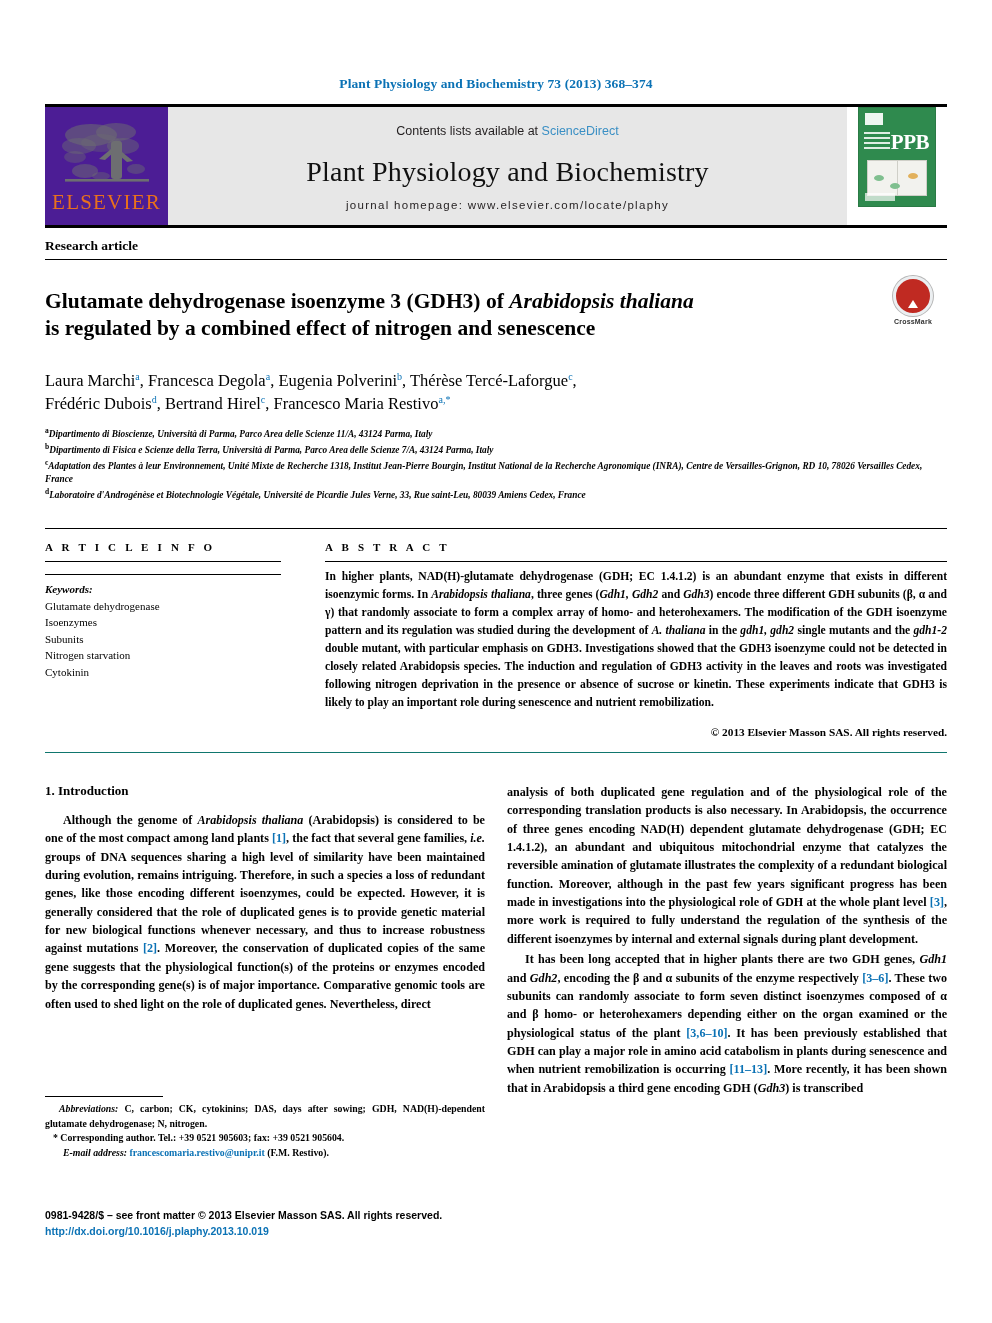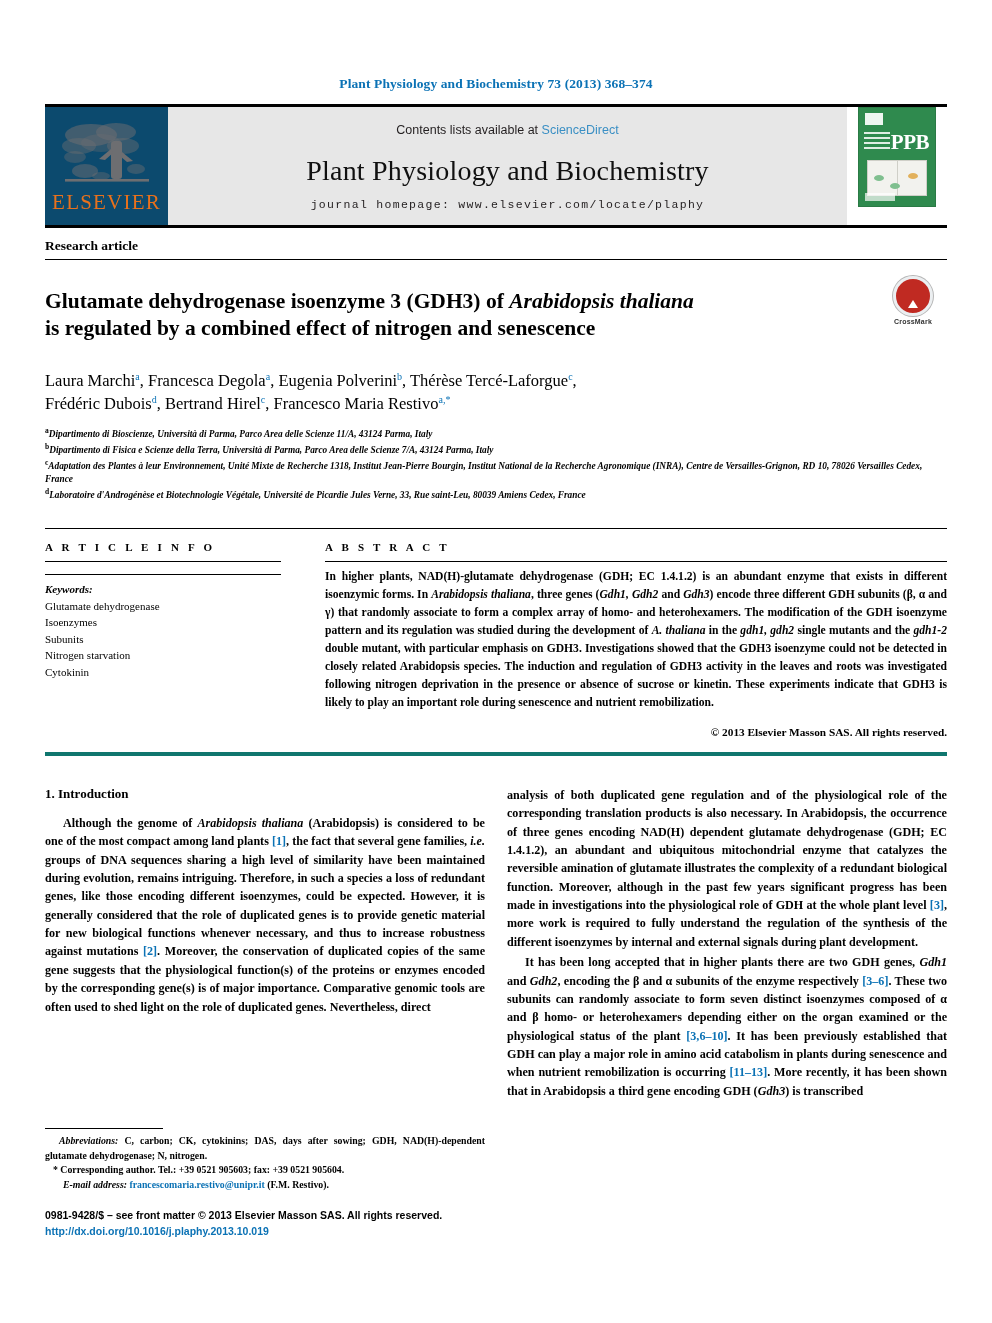--- a/index.html
+++ b/index.html
@@ -30,21 +30,21 @@
     border-top:3px solid #000;
     border-bottom:3px solid #000;
     height:124px;
     display:flex;
     align-items:stretch;
     box-sizing:border-box;
   }
   .mast-logo{
     width:123px;flex:0 0 123px;
     display:flex;flex-direction:column;align-items:center;justify-content:center;
-    background:#0c4a6e;
+    background:#4c1d95;
   }
   .tree-svg{display:block;}
   .elsevier-word{
     color:#E9711C;
     font-family:"Liberation Serif", serif;
     font-size:21px;
     letter-spacing:1.2px;
     line-height:1;
     margin-top:1px;
   }
@@ -60,21 +60,21 @@
   }
   .contents-line .sd{color:#3a8fc4;}
   .journal-name{
     font-family:"Liberation Serif", serif;
     font-size:28px;
     margin-top:18px;
     color:#111;
     letter-spacing:.2px;
   }
   .homepage{
-    font-family:Liberation Mono, monospace;
+    font-family:Liberation Sans, sans-serif;
     font-size:11.5px;
     letter-spacing:1.3px;
     margin-top:11px;
     color:#231f20;
   }
   .mast-cover{
     width:100px;flex:0 0 100px;
     display:flex;align-items:flex-start;justify-content:center;
   }
   .cover-thumb{
@@ -147,21 +147,21 @@
   .affils{margin-top:10px;}
   .affils div{
     font-family:"Liberation Serif", serif;
     font-style:italic;font-size:9.3px;line-height:1.45;font-weight:bold;
   }
   .affils sup{font-style:normal;font-size:7.5px;vertical-align:super;font-weight:bold;}
 
   
   .infoblock{
     margin:26px 45px 0 45px;
-    border-top:1px solid #000;border-bottom:4px solid #0f766e;
+    border-top:1px solid #000;border-bottom:1px solid #0f766e;
     display:flex;padding:12px 0 14px 0;
   }
   .col-info{flex:0 0 258px;padding-right:22px;box-sizing:border-box;}
   .col-abs{flex:1 1 auto;padding-left:22px;box-sizing:border-box;}
   .sechead{
     font-family:"Liberation Serif", serif;font-weight:bold;font-size:11px;
     letter-spacing:3.2px;margin-bottom:8px;
   }
   .rule{border-top:1px solid #000;margin:0 0 6px 0;}
   .rule.inner{margin-top:12px;}
@@ -192,21 +192,21 @@
   .bp{
     font-family:"Liberation Serif", serif;font-size:12.1px;line-height:1.52;
     text-align:justify;margin:0 0 0 0;text-indent:18px;font-weight:bold;
   }
   .bp + .bp{margin-top:2px;}
   .bp i{font-style:italic;}
   a.ref,.ref{color:#0b72b5;text-decoration:none;}
 
   
   .footnotes{
-    position:absolute;left:45px;top:1128px;width:440px;
+    position:absolute;left:45px;top:1096px;width:440px;
   }
   .fn-rule{border-top:1px solid #000;width:118px;margin-bottom:5px;}
   .fn{
     font-family:"Liberation Serif", serif;font-size:9.8px;line-height:1.5;
     font-weight:bold;text-align:justify;
   }
   .fn i{font-style:italic;}
   .fn .ind{text-indent:14px;display:block;}
   .fn a,.fn .mail{color:#0b72b5;text-decoration:none;}
 

